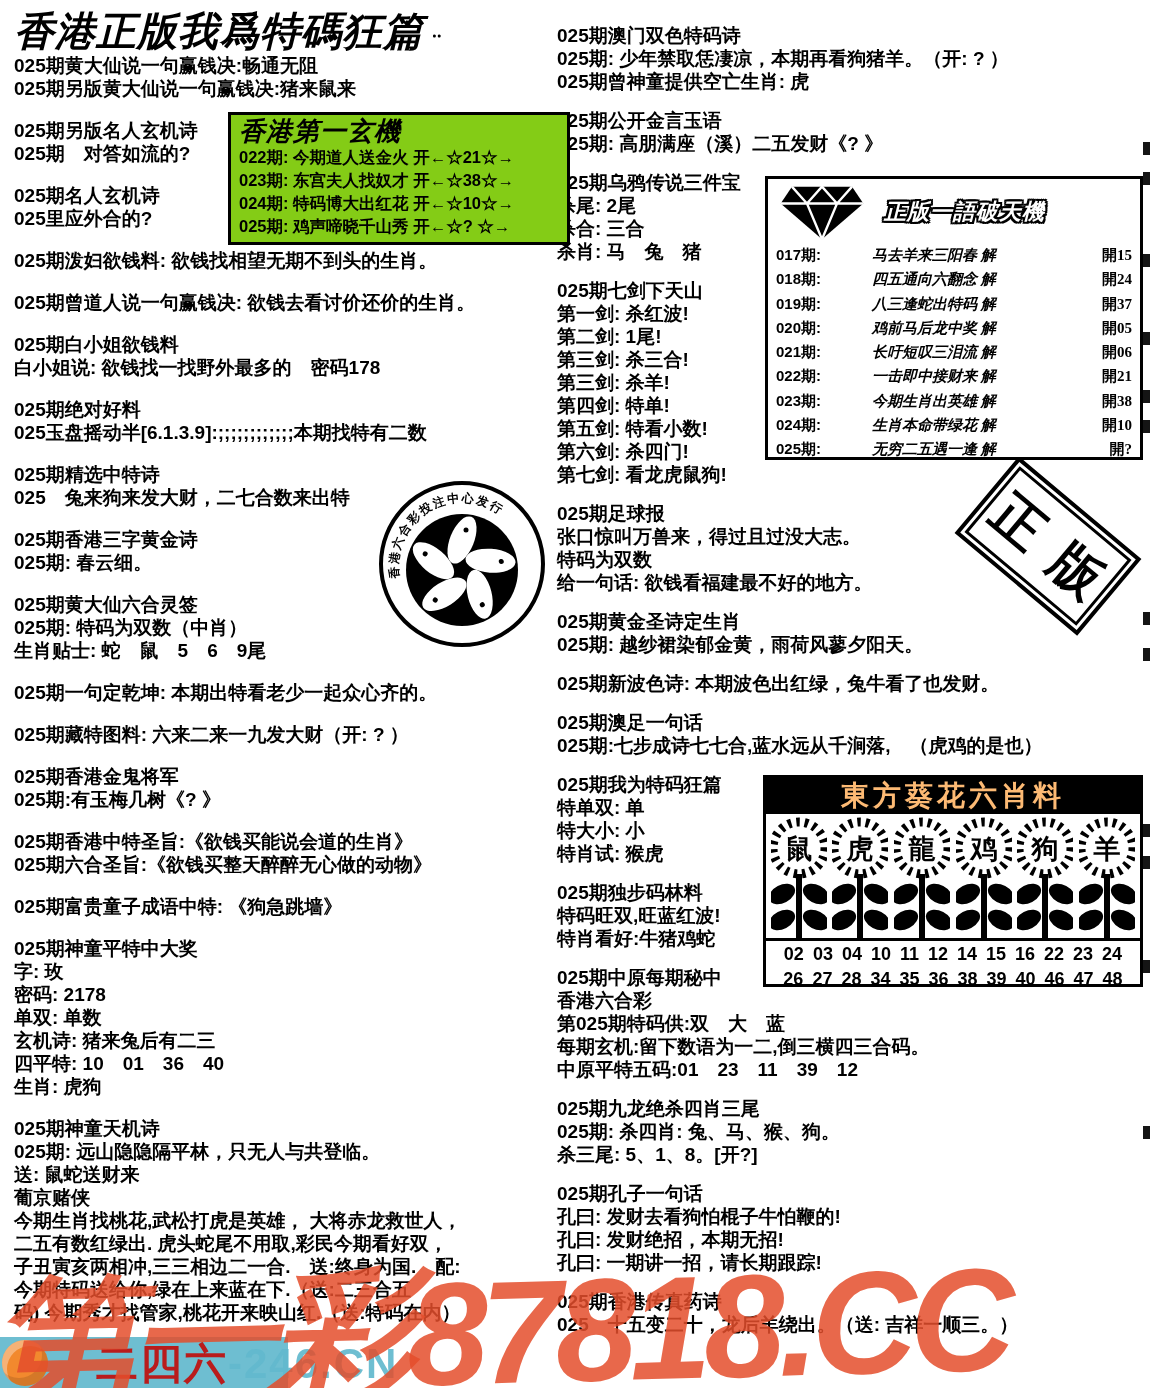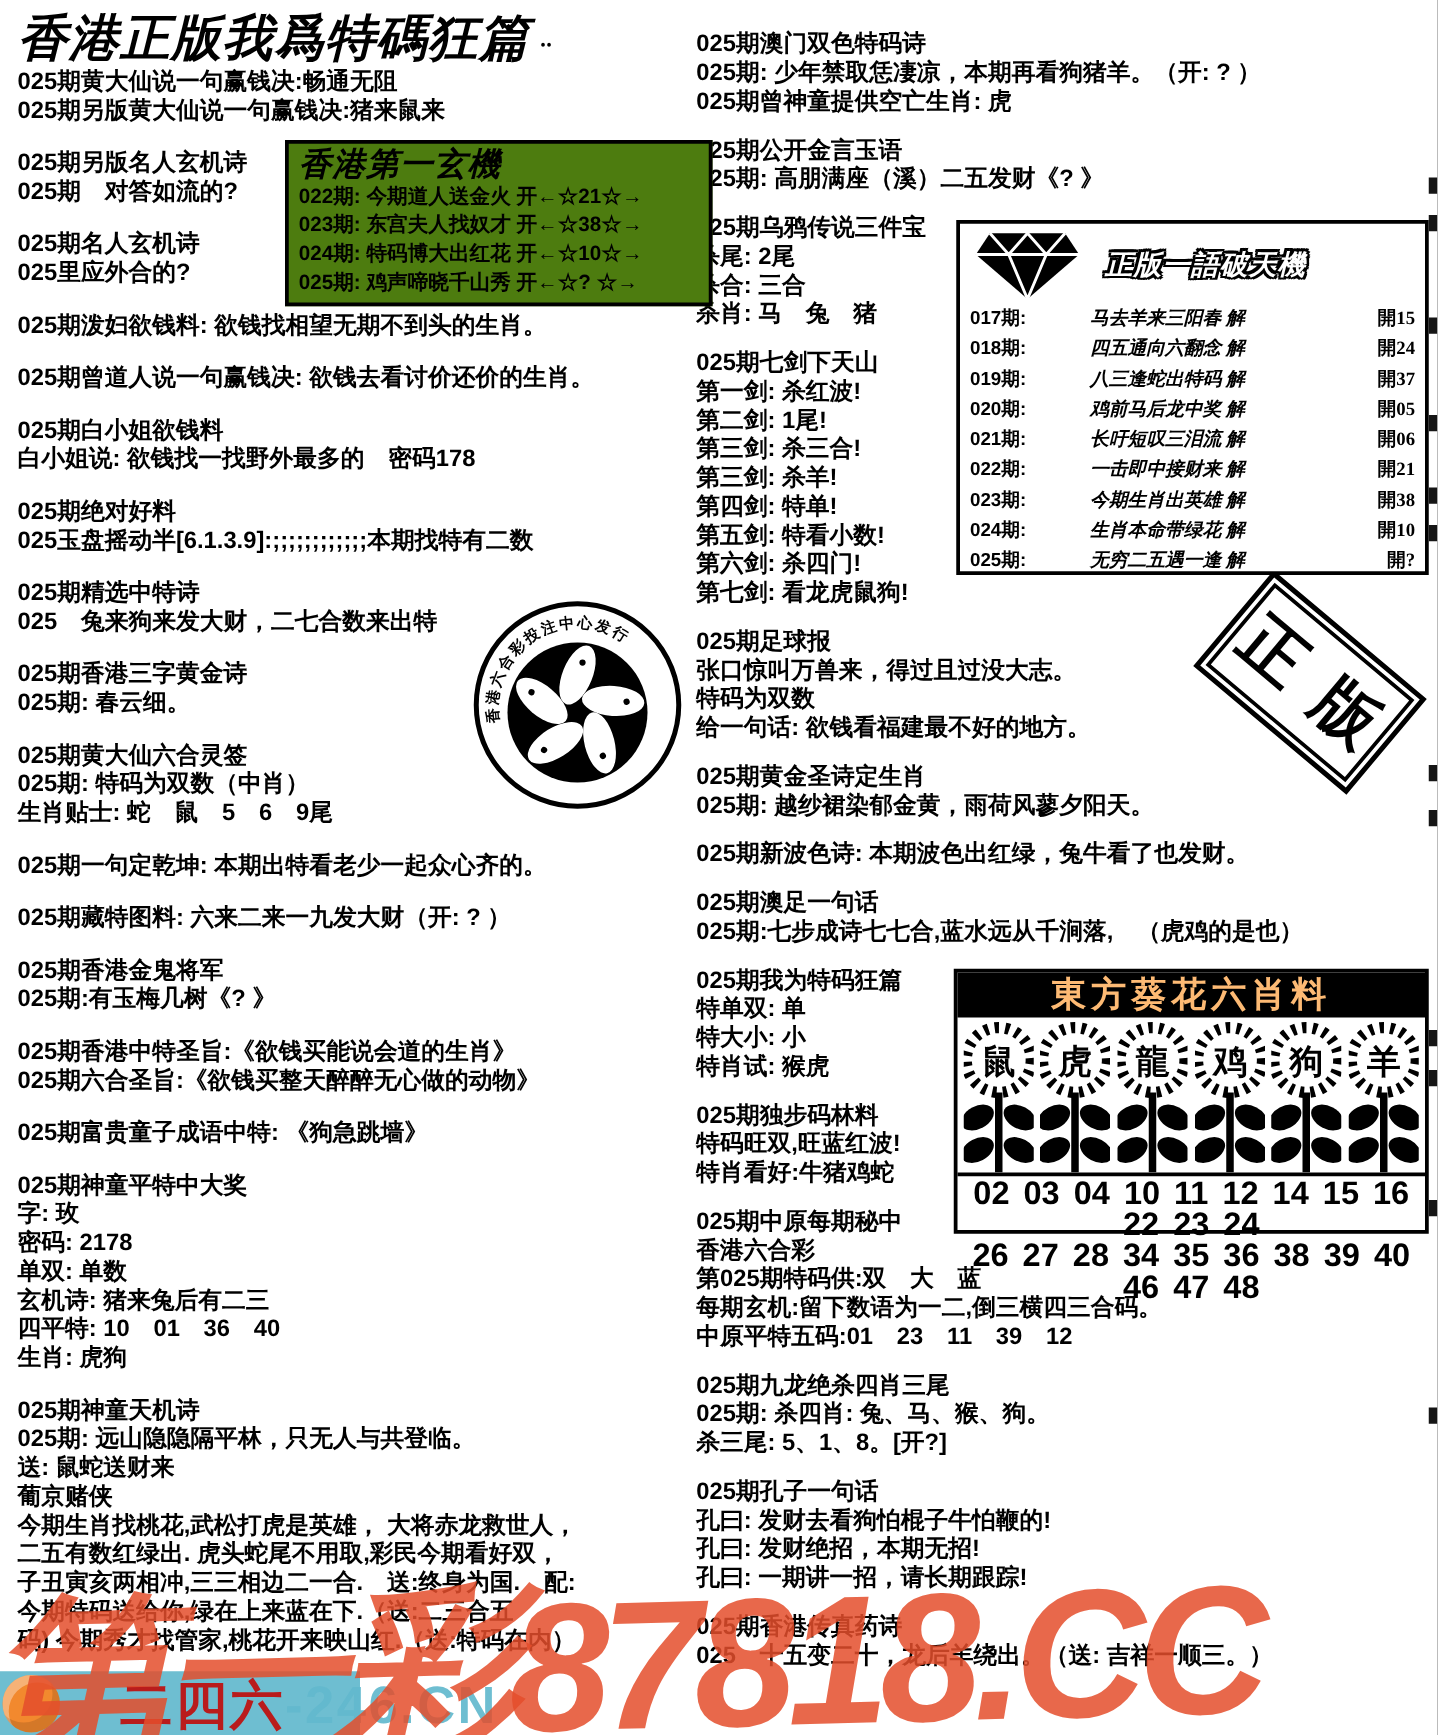--- a/index.html
+++ b/index.html
@@ -11,42 +11,42 @@
               letter-spacing:1px;white-space:nowrap;}
   .title-dots{font-size:18px;vertical-align:top;margin-left:8px;font-style:normal;}
   .lines .line{font-size:19px;line-height:23px;white-space:nowrap;}
   .lines .line.gap{height:19px;}
   
   .rightcol{position:absolute;left:557px;top:24px;width:596px;z-index:2;}
   .rightcol .line{font-size:19px;line-height:23px;white-space:nowrap;}
   .rightcol .line.gap{height:16px;}
   
   .xuanji-box{position:absolute;left:228px;top:112px;width:320px;height:124px;
-              border:3px solid #000;background:#4d7c0f;padding:1px 8px 2px 8px;z-index:3;}
+              border:3px solid #000;background:#84cc16;padding:1px 8px 2px 8px;z-index:3;}
   .xuanji-title{font-size:26px;line-height:30px;font-weight:900;font-style:italic;letter-spacing:1px;}
   .xuanji-box .line{font-size:16.5px;line-height:23px;white-space:nowrap;}
   
   .tianji-box{position:absolute;left:765px;top:176px;width:378px;height:284px;
               border:3px solid #000;background:#fff;padding:2px 8px;z-index:3;box-sizing:border-box;}
   .tianji-head{display:flex;align-items:center;height:62px;}
   .tianji-title{font-size:22px;font-weight:900;font-style:italic;letter-spacing:1px;color:#fff;
      white-space:nowrap;margin-left:16px;
      text-shadow:-2px -2px 0 #000,2px -2px 0 #000,-2px 2px 0 #000,2px 2px 0 #000,
                  0 -2px 0 #000,0 2px 0 #000,-2px 0 0 #000,2px 0 0 #000;}
   .tianji-row{display:flex;align-items:baseline;font-size:15px;line-height:23.3px;white-space:nowrap;gap:45px;}
   .tianji-row .tq{font-weight:bold;}
   .tianji-row .tt{font-family:"Liberation Serif",serif;font-style:italic;font-weight:bold;margin-left:6px;flex:1;}
   .tianji-row .topen{font-weight:bold;font-family:"Liberation Serif",serif;}
   
   .sun-box{position:absolute;left:763px;top:775px;width:380px;height:212px;border:3px solid #000;
            background:#fff;z-index:3;box-sizing:border-box;display:flex;flex-direction:column;}
   .sun-title{background:#000;color:#fdba74;text-align:center;font-size:28px;font-weight:900;
              letter-spacing:4px;line-height:36px;}
   .sun-flowers{display:flex;justify-content:space-around;flex:1;padding:2px 2px 0 2px;}
-  .sun-nums{border-top:3px solid #000;text-align:center;font-size:26px;font-weight:900;
+  .sun-nums{border-top:3px solid #000;text-align:center;font-size:18px;font-weight:900;
             line-height:25px;word-spacing:4px;padding:1px 0;}
   
   .seal{position:absolute;left:376px;top:478px;z-index:1;}
   
   .stamp{position:absolute;left:968px;top:496px;width:152px;height:92px;border:4px solid #000;
          transform:rotate(40deg);display:flex;align-items:center;justify-content:space-around;
          z-index:2;background:transparent;}
   .stamp::before{content:"";position:absolute;inset:3px;border:3px solid #000;}
   .stamp span{font-size:52px;font-weight:900;line-height:1;}
   

